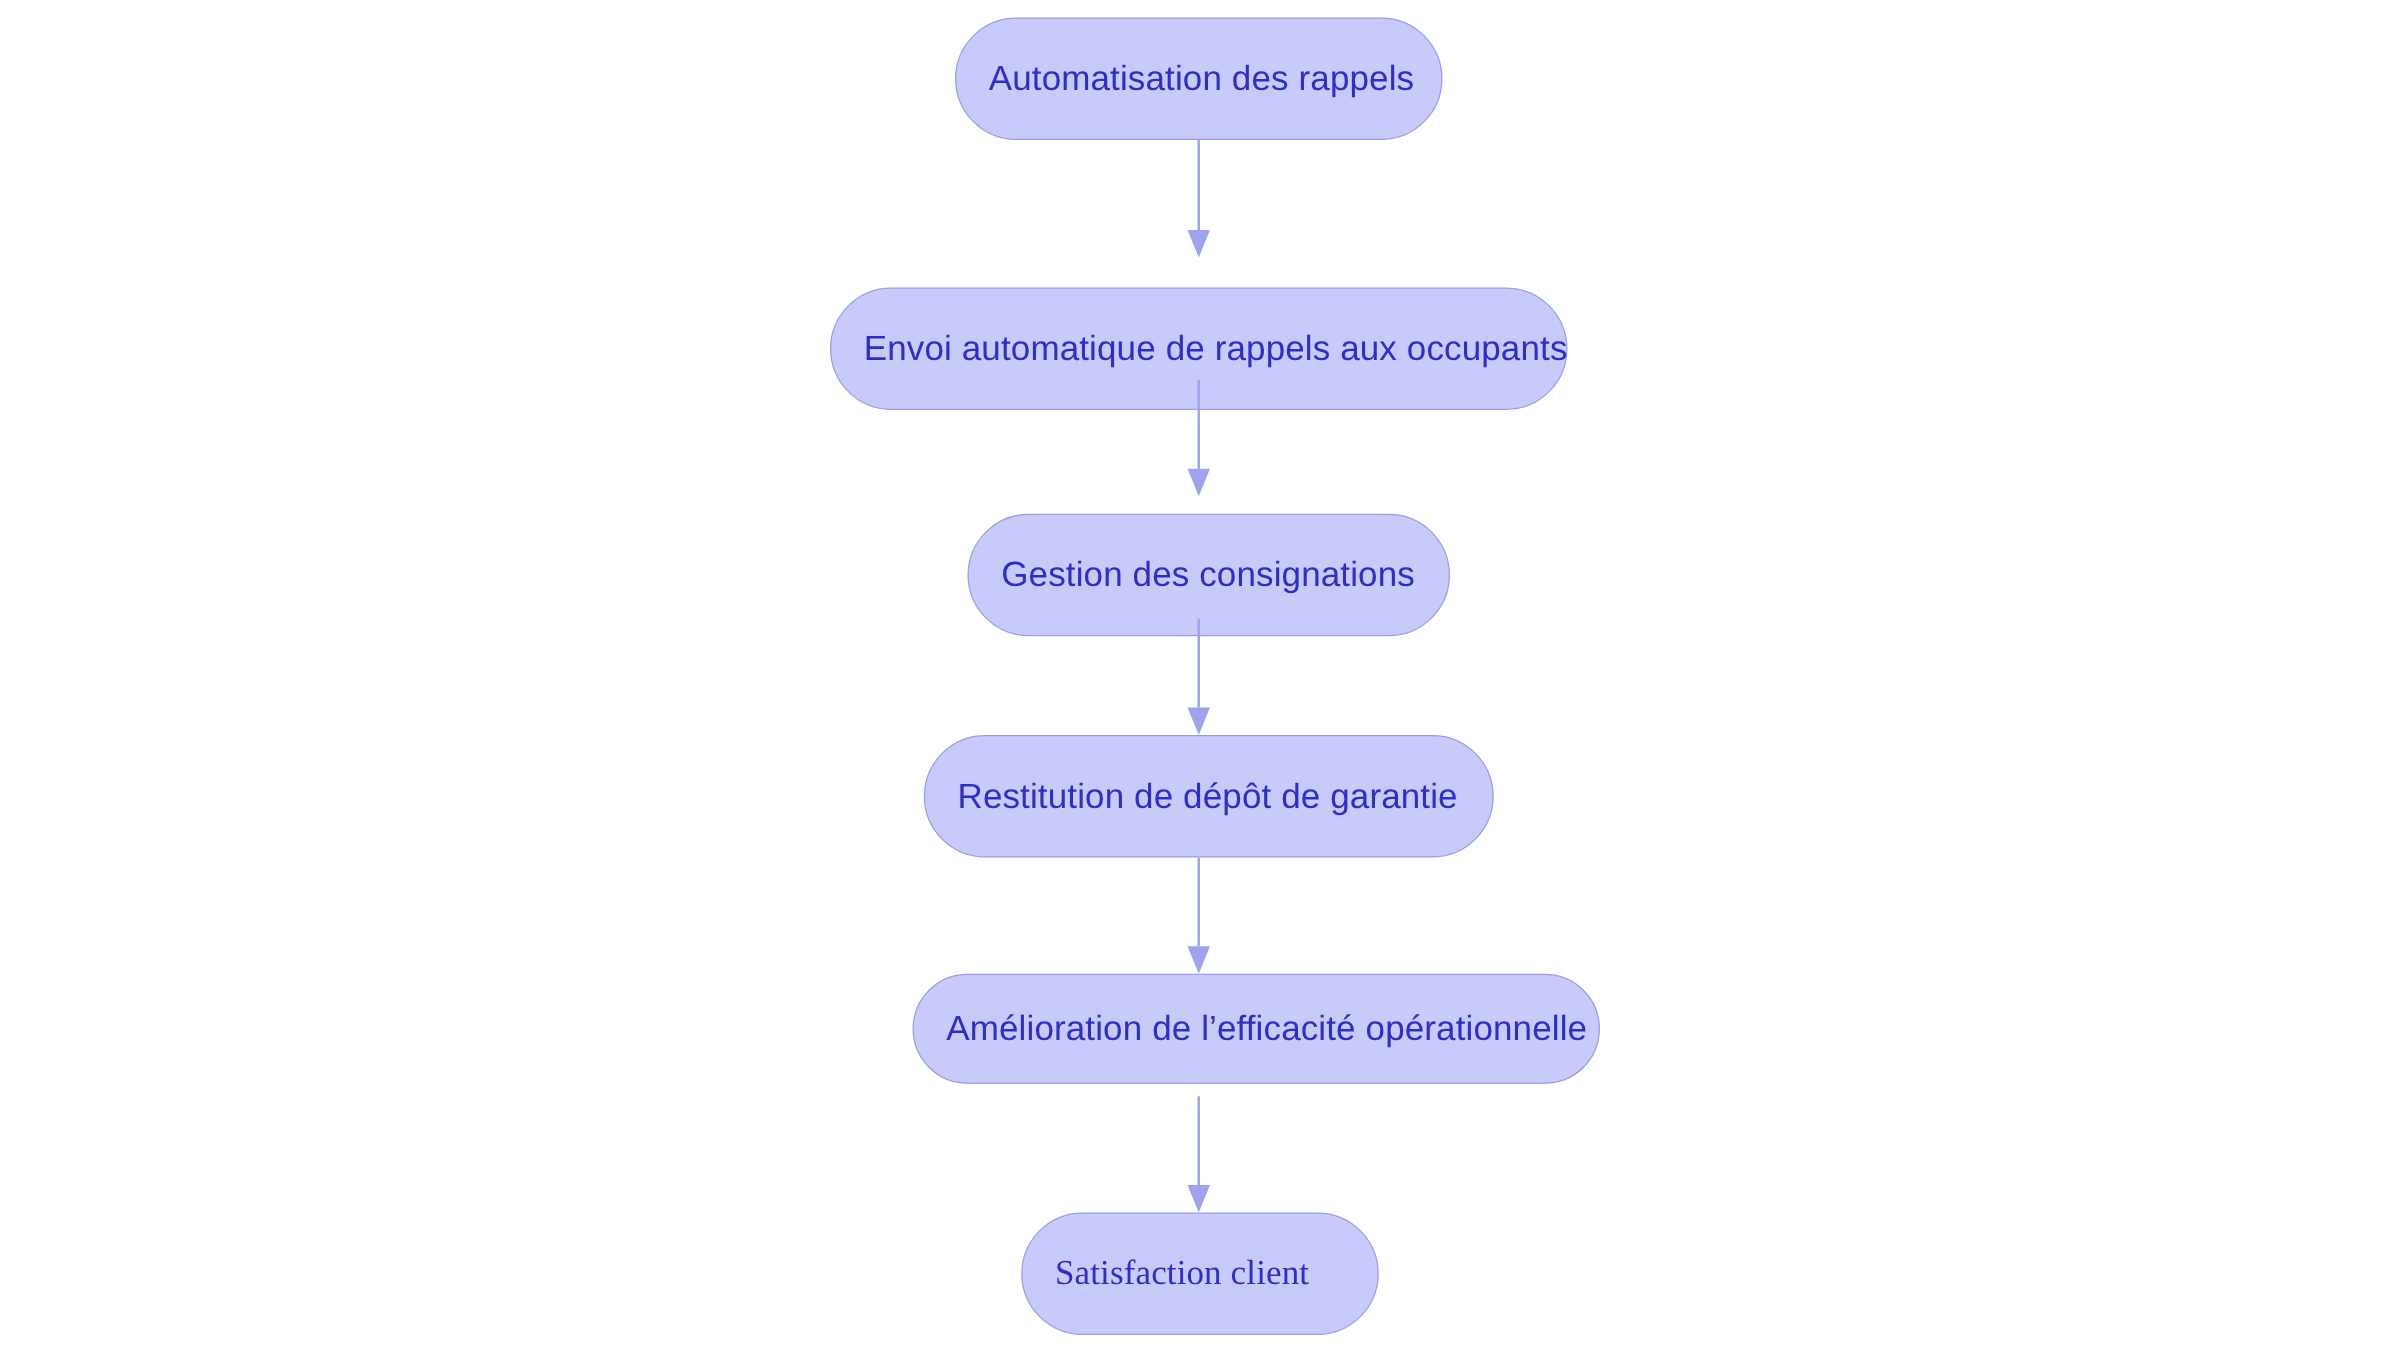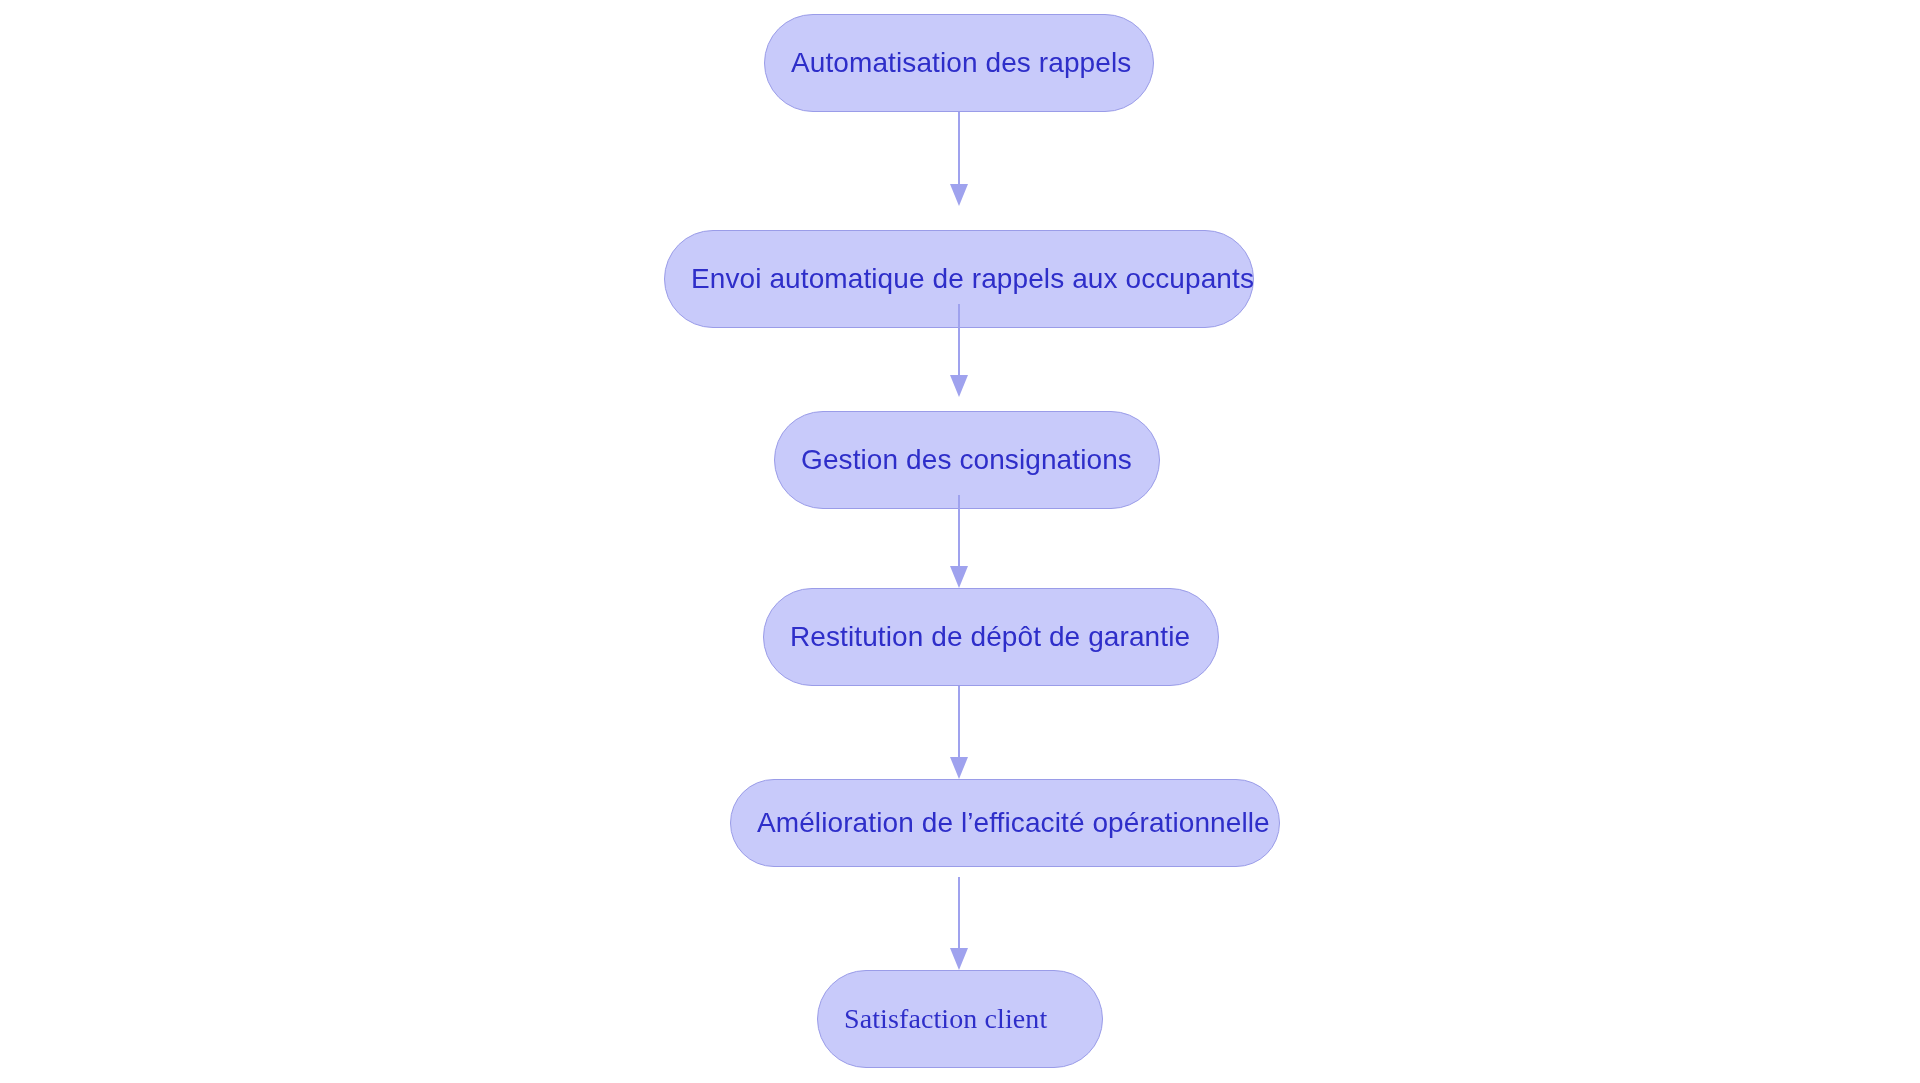--- a/index.html
+++ b/index.html
@@ -41,21 +41,21 @@
     -webkit-font-smoothing: antialiased;
   }
   .node .node-label {
     display: block;
     padding: 0 26px;
   }
 
   #node-1 { left: 764px;  top: 14px;   width: 390px; height: 98px; }
   #node-2 { left: 664px;  top: 206px;  width: 590px; height: 98px; margin-top: 24px; }
   #node-3 { left: 774px;  top: 411px;  width: 386px; height: 98px; }
-  #node-4 { left: 763px;  top: 588px;  width: 456px; height: 98px; }
+  #node-4 { left: 739px;  top: 588px;  width: 456px; height: 98px; }
   #node-5 { left: 730px;  top: 779px;  width: 550px; height: 88px; }
   #node-6 { left: 817px;  top: 970px;  width: 286px; height: 98px; font-family: Liberation Serif, serif; }
 
   
   .connector {
     position: absolute;
     left: 950px;
     width: 18px;
   }
   .connector .conn-line {

